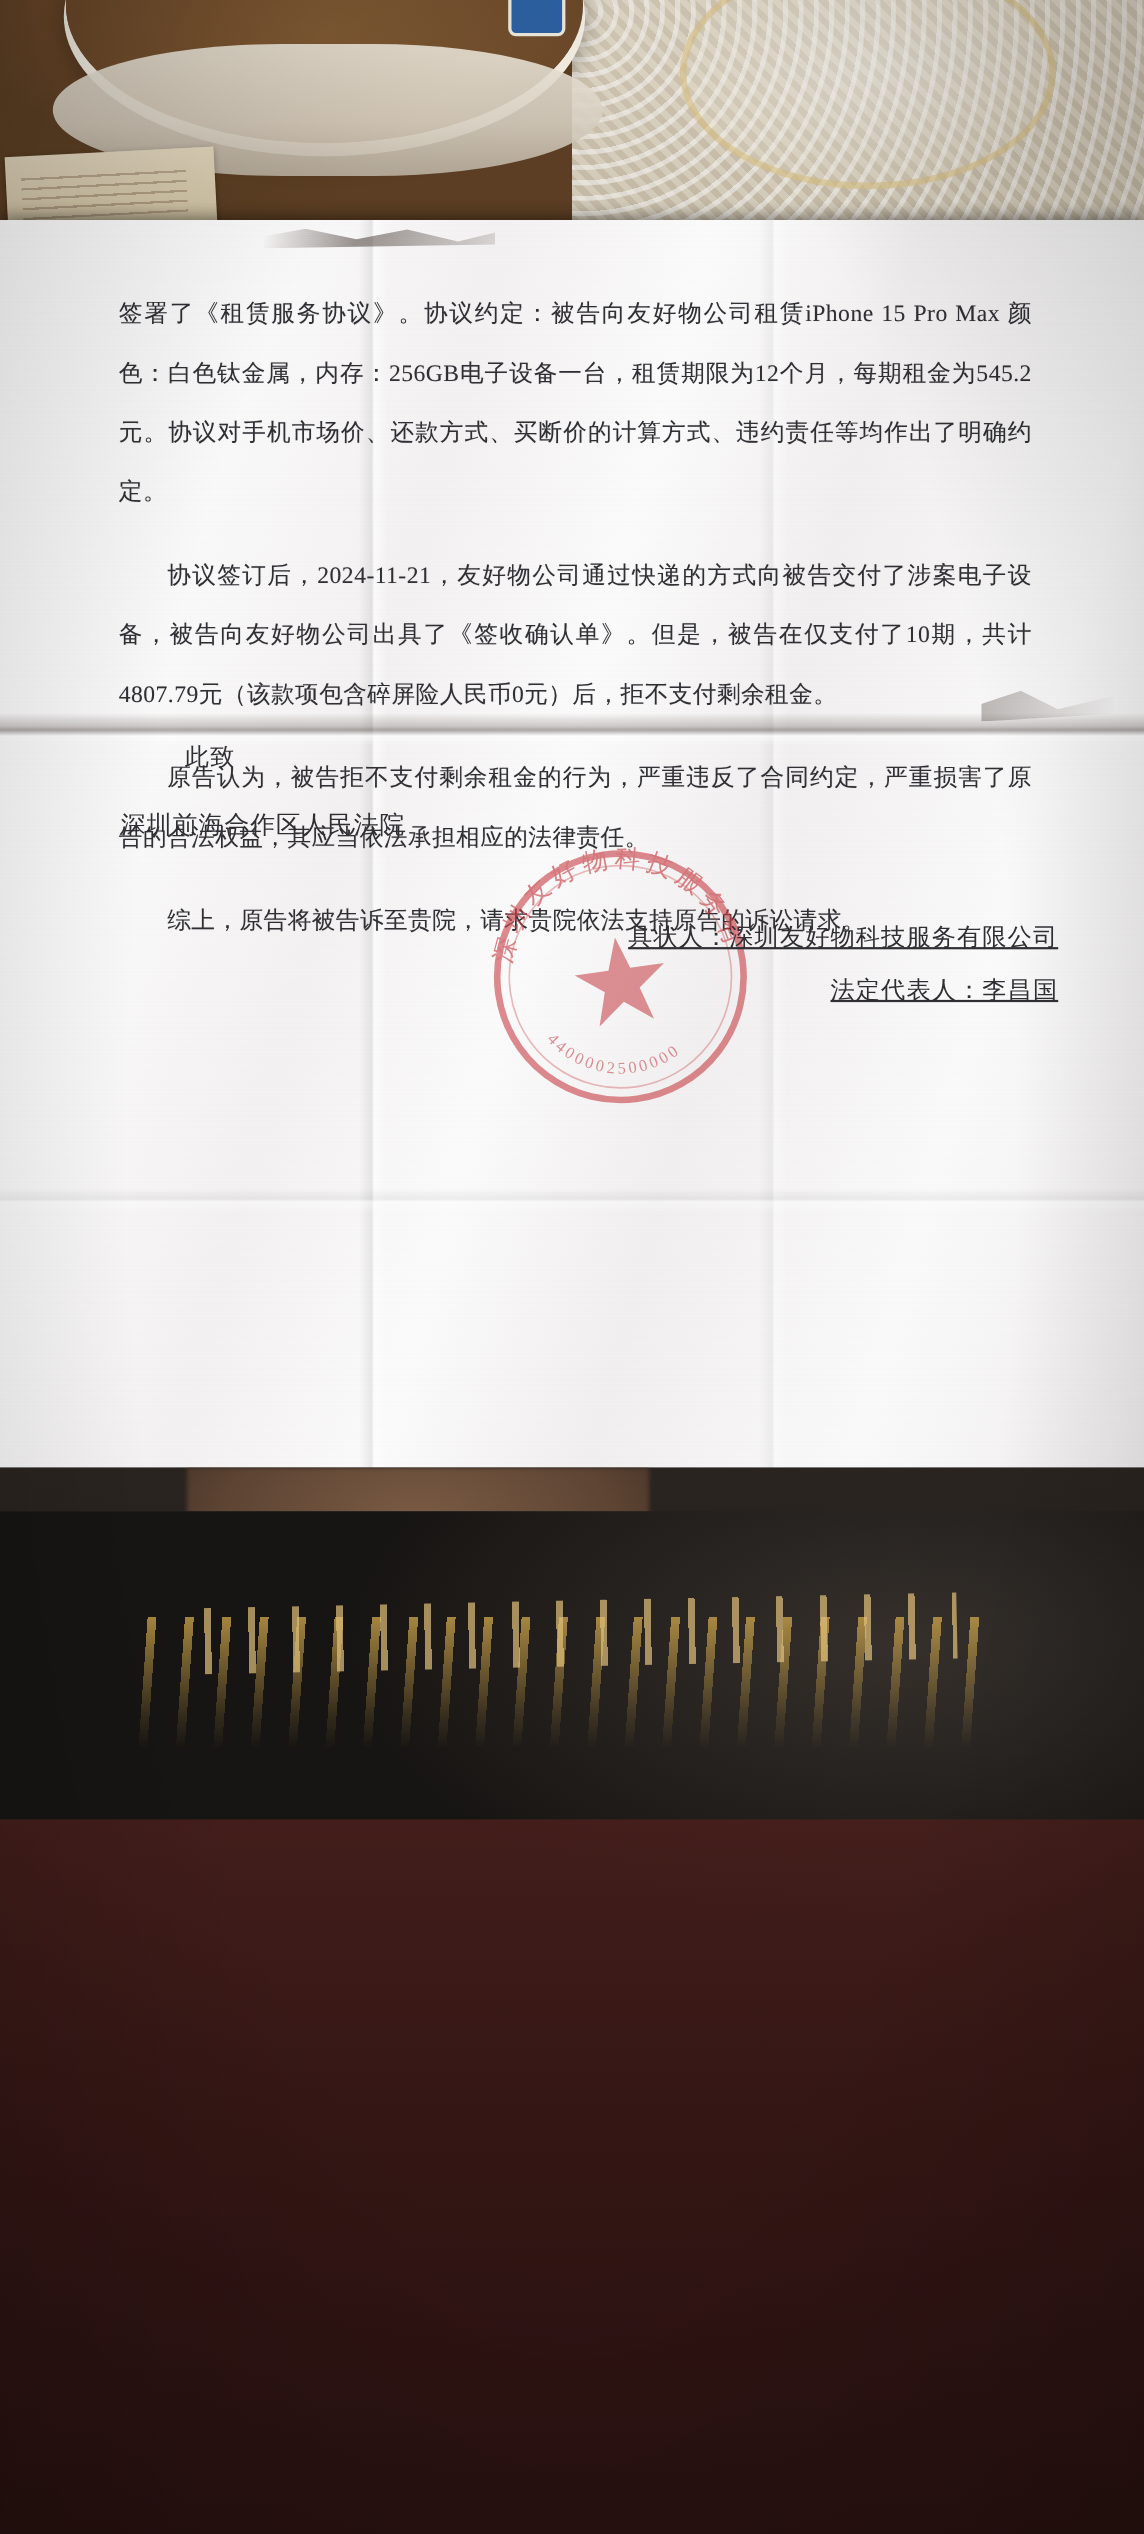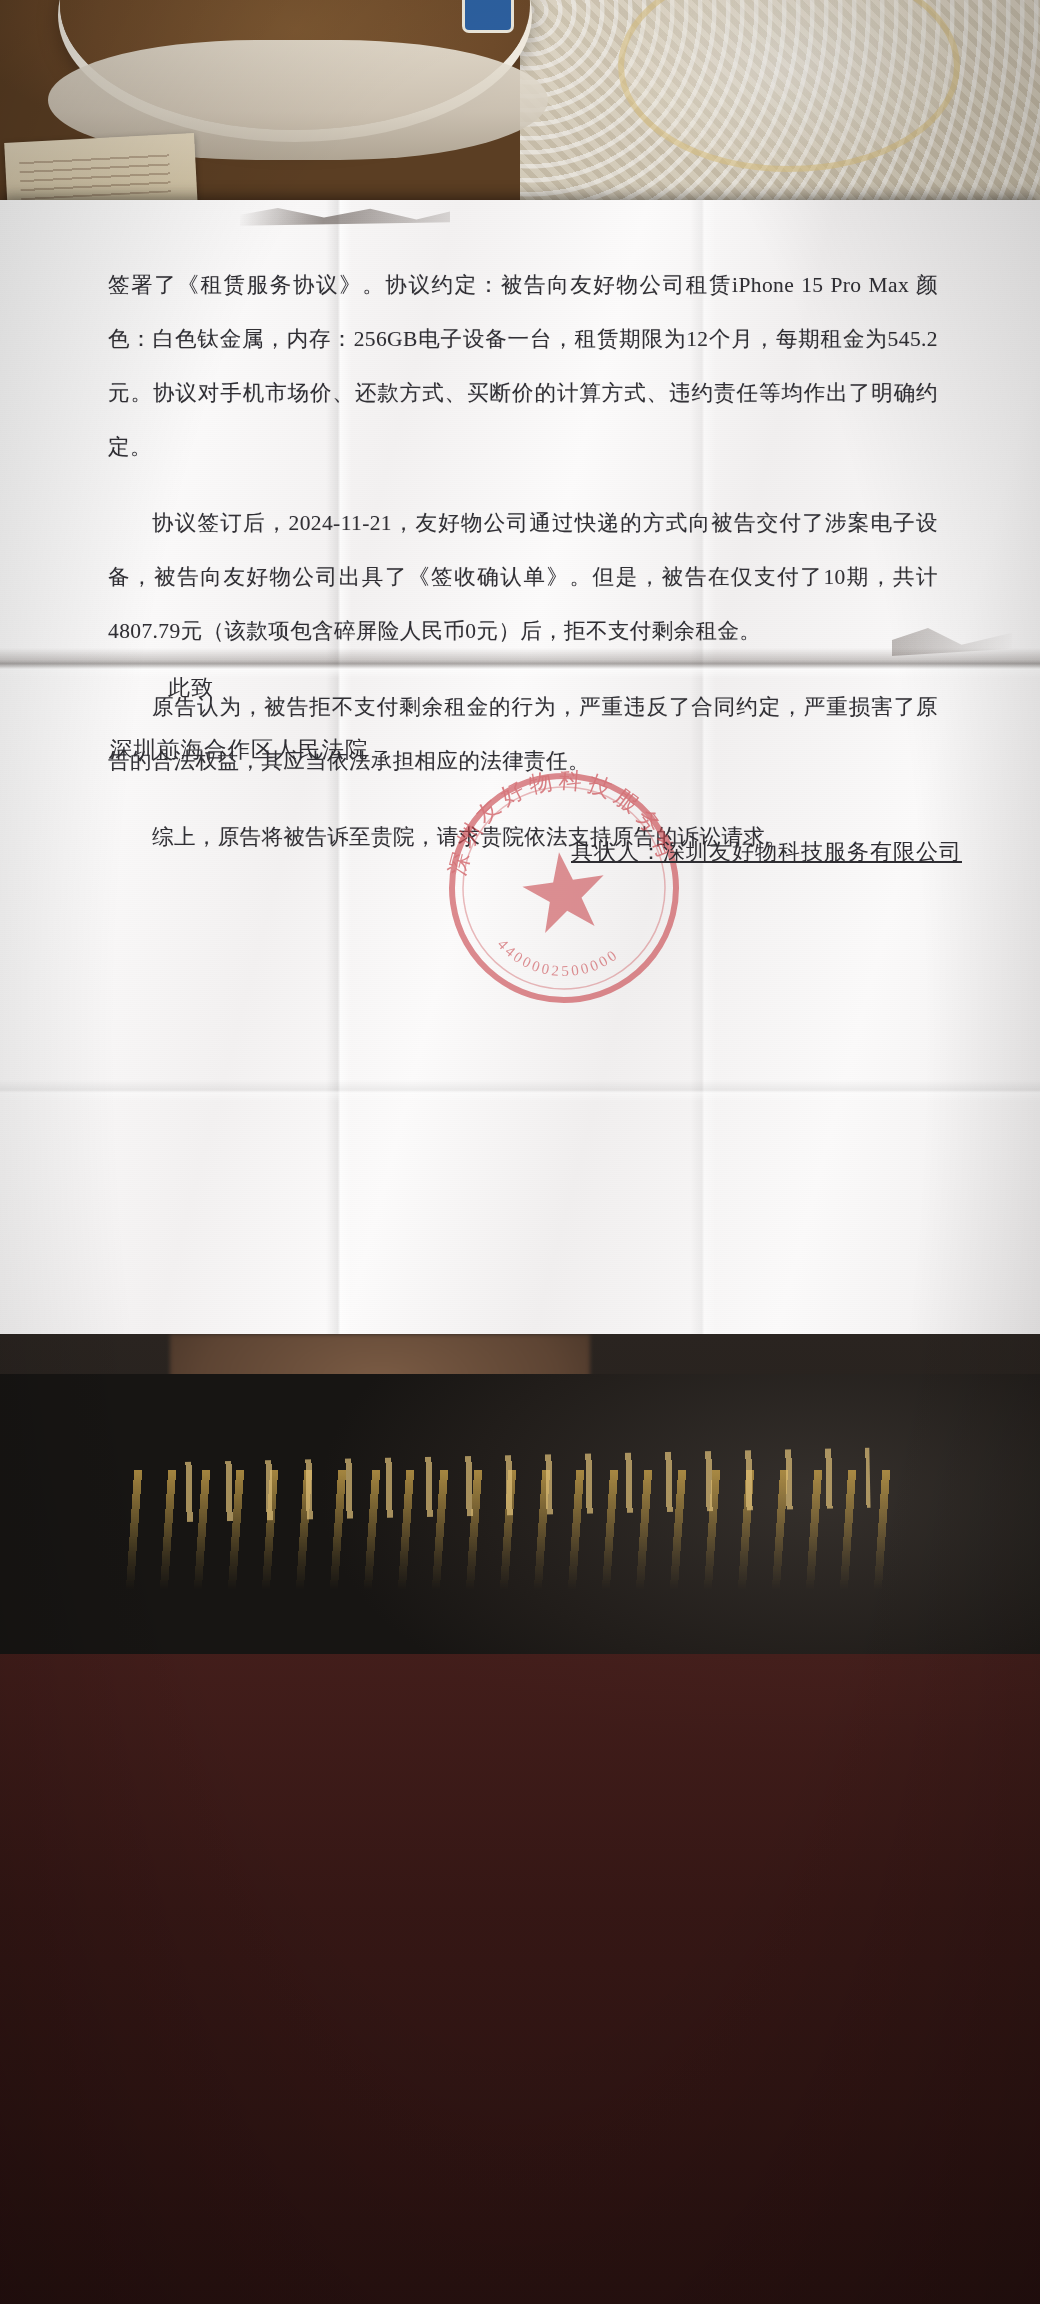--- a/index.html
+++ b/index.html
@@ -331,20 +331,21 @@
           <textPath href="#arcTop" startOffset="8%">深圳友好物科技服务有限公司</textPath>
         </text>
         <text font-size="15" fill="#c8434a" opacity="0.8" letter-spacing="3">
           <textPath href="#arcBottom" startOffset="18%">4400002500000</textPath>
         </text>
       </svg>
     </div>
 
     <div class="signblock">
       <div>具状人：深圳友好物科技服务有限公司</div>
+      <div>法定代表人：李昌国</div>
     </div>
 
     <div class="noise"></div>
   </div>
 
   <div class="bottom-scene">
     <div class="skin"></div>
     <div class="cloth-dark"></div>
     <div class="cloth-red"></div>
   </div>

